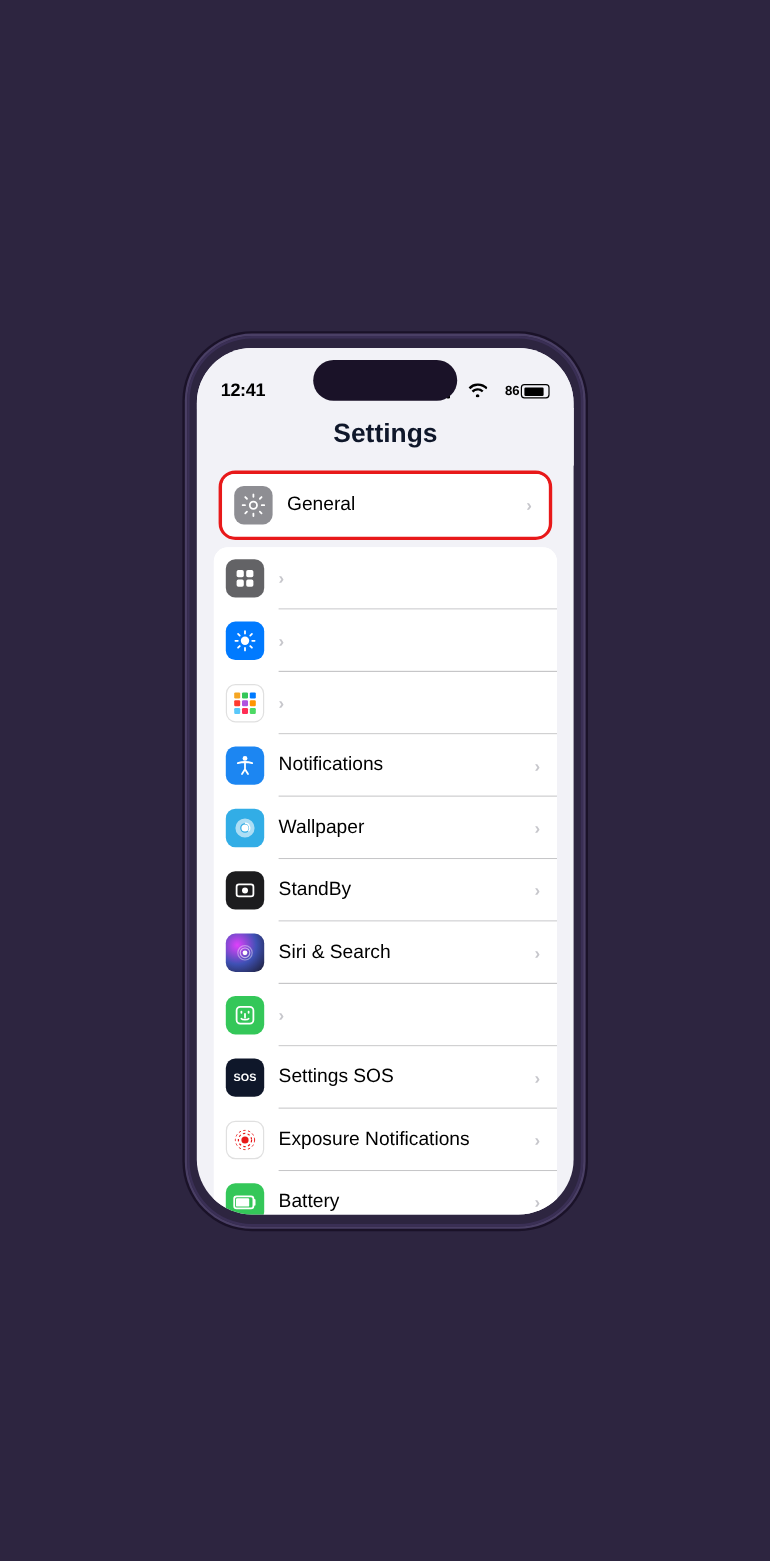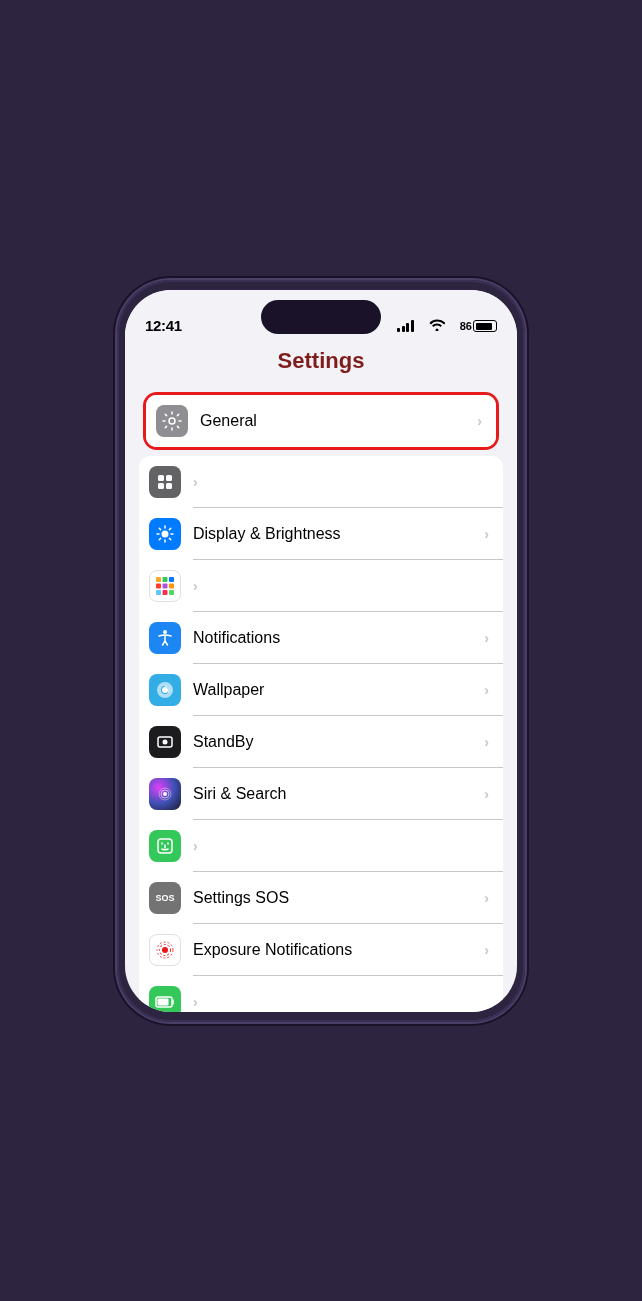--- a/index.html
+++ b/index.html
@@ -7,21 +7,21 @@
     body {
       background: #2d2540;
       display: flex;
       justify-content: center;
       align-items: center;
       min-height: 100vh;
       font-family: -apple-system, BlinkMacSystemFont, 'SF Pro Text', 'Helvetica Neue', sans-serif;
     }
 
     .phone-shell {
-      width: 408px;
+      width: 330px;
       height: 742px;
       background: #2d2540;
       border-radius: 54px;
       position: relative;
       box-shadow: 0 0 0 2px #4a3f65, 0 0 0 4px #1a1228, inset 0 0 0 2px #3a2f55;
       overflow: hidden;
       text-decoration: underline;
     }
 
     .phone-screen {
@@ -127,21 +127,21 @@
       overflow-y: auto;
       overflow-x: hidden;
       scrollbar-width: none;
     }
     .content-area::-webkit-scrollbar { display: none; }
 
     
     .page-title {
       font-size: 22px;
       font-weight: 700;
-      color: #7f1d1d;
+      color: #0f172a;
       text-align: center;
       padding: 8px 0 14px;
       background: #f2f2f7;
     }
 
     
     .settings-group {
       background: #fff;
       border-radius: 12px;
       margin: 0 14px 10px;
@@ -194,21 +194,21 @@
       font-weight: 600;
     }
 
     
     .icon-gray { background: #8e8e93; }
     .icon-dark-gray { background: #636366; }
     .icon-blue-bright { background: #007aff; }
     .icon-blue { background: #1c86f2; }
     .icon-black { background: #1c1c1e; }
     .icon-green-face { background: #34c759; }
-    .icon-red { background: #737373; }
+    .icon-red { background: #0f172a; }
     .icon-battery { background: #34c759; }
 
     .highlighted-row {
       border: 3.5px solid #e8191a;
       border-radius: 14px;
       margin: 4px 4px;
       overflow: visible;
       background: #fff;
     }
   </style>
@@ -277,21 +277,20 @@
             <span class="chevron">›</span>
           </div>
 
           <div class="settings-item">
             <div class="icon-wrapper icon-blue-bright">
               <svg width="20" height="20" viewBox="0 0 20 20" fill="none">
                 <circle cx="10" cy="10" r="3.5" fill="white"></circle>
                 <path d="M10 2v2M10 16v2M2 10h2M16 10h2M4.22 4.22l1.41 1.41M14.37 14.37l1.41 1.41M4.22 15.78l1.41-1.41M14.37 5.63l1.41-1.41" stroke="white" stroke-width="1.5" stroke-linecap="round"></path>
               </svg>
             </div>
-            <span class="item-label">Display &amp; Brightness</span>
             <span class="chevron">›</span>
           </div>
 
           <div class="settings-item">
             <div class="icon-wrapper" style="background:#fff; border: 1px solid #e0e0e0;">
               <svg width="22" height="22" viewBox="0 0 22 22">
                 <rect x="2" y="2" width="5" height="5" rx="1" fill="#f5a623"></rect>
                 <rect x="8.5" y="2" width="5" height="5" rx="1" fill="#34c759"></rect>
                 <rect x="15" y="2" width="5" height="5" rx="1" fill="#007aff"></rect>
                 <rect x="2" y="8.5" width="5" height="5" rx="1" fill="#ff3b30"></rect>
@@ -383,20 +382,21 @@
           </div>
 
           <div class="settings-item">
             <div class="icon-wrapper icon-battery">
               <svg width="20" height="14" viewBox="0 0 20 14" fill="none">
                 <rect x="1" y="2" width="16" height="10" rx="2" stroke="white" stroke-width="1.5"></rect>
                 <rect x="2.5" y="3.5" width="11" height="7" rx="1" fill="white"></rect>
                 <path d="M18 5v4" stroke="white" stroke-width="1.5" stroke-linecap="round"></path>
               </svg>
             </div>
+            <span class="item-label">Battery</span>
             <span class="chevron">›</span>
           </div>
 
         </div>
       </div>
 
     </div>
   </div>
 </div>
 

